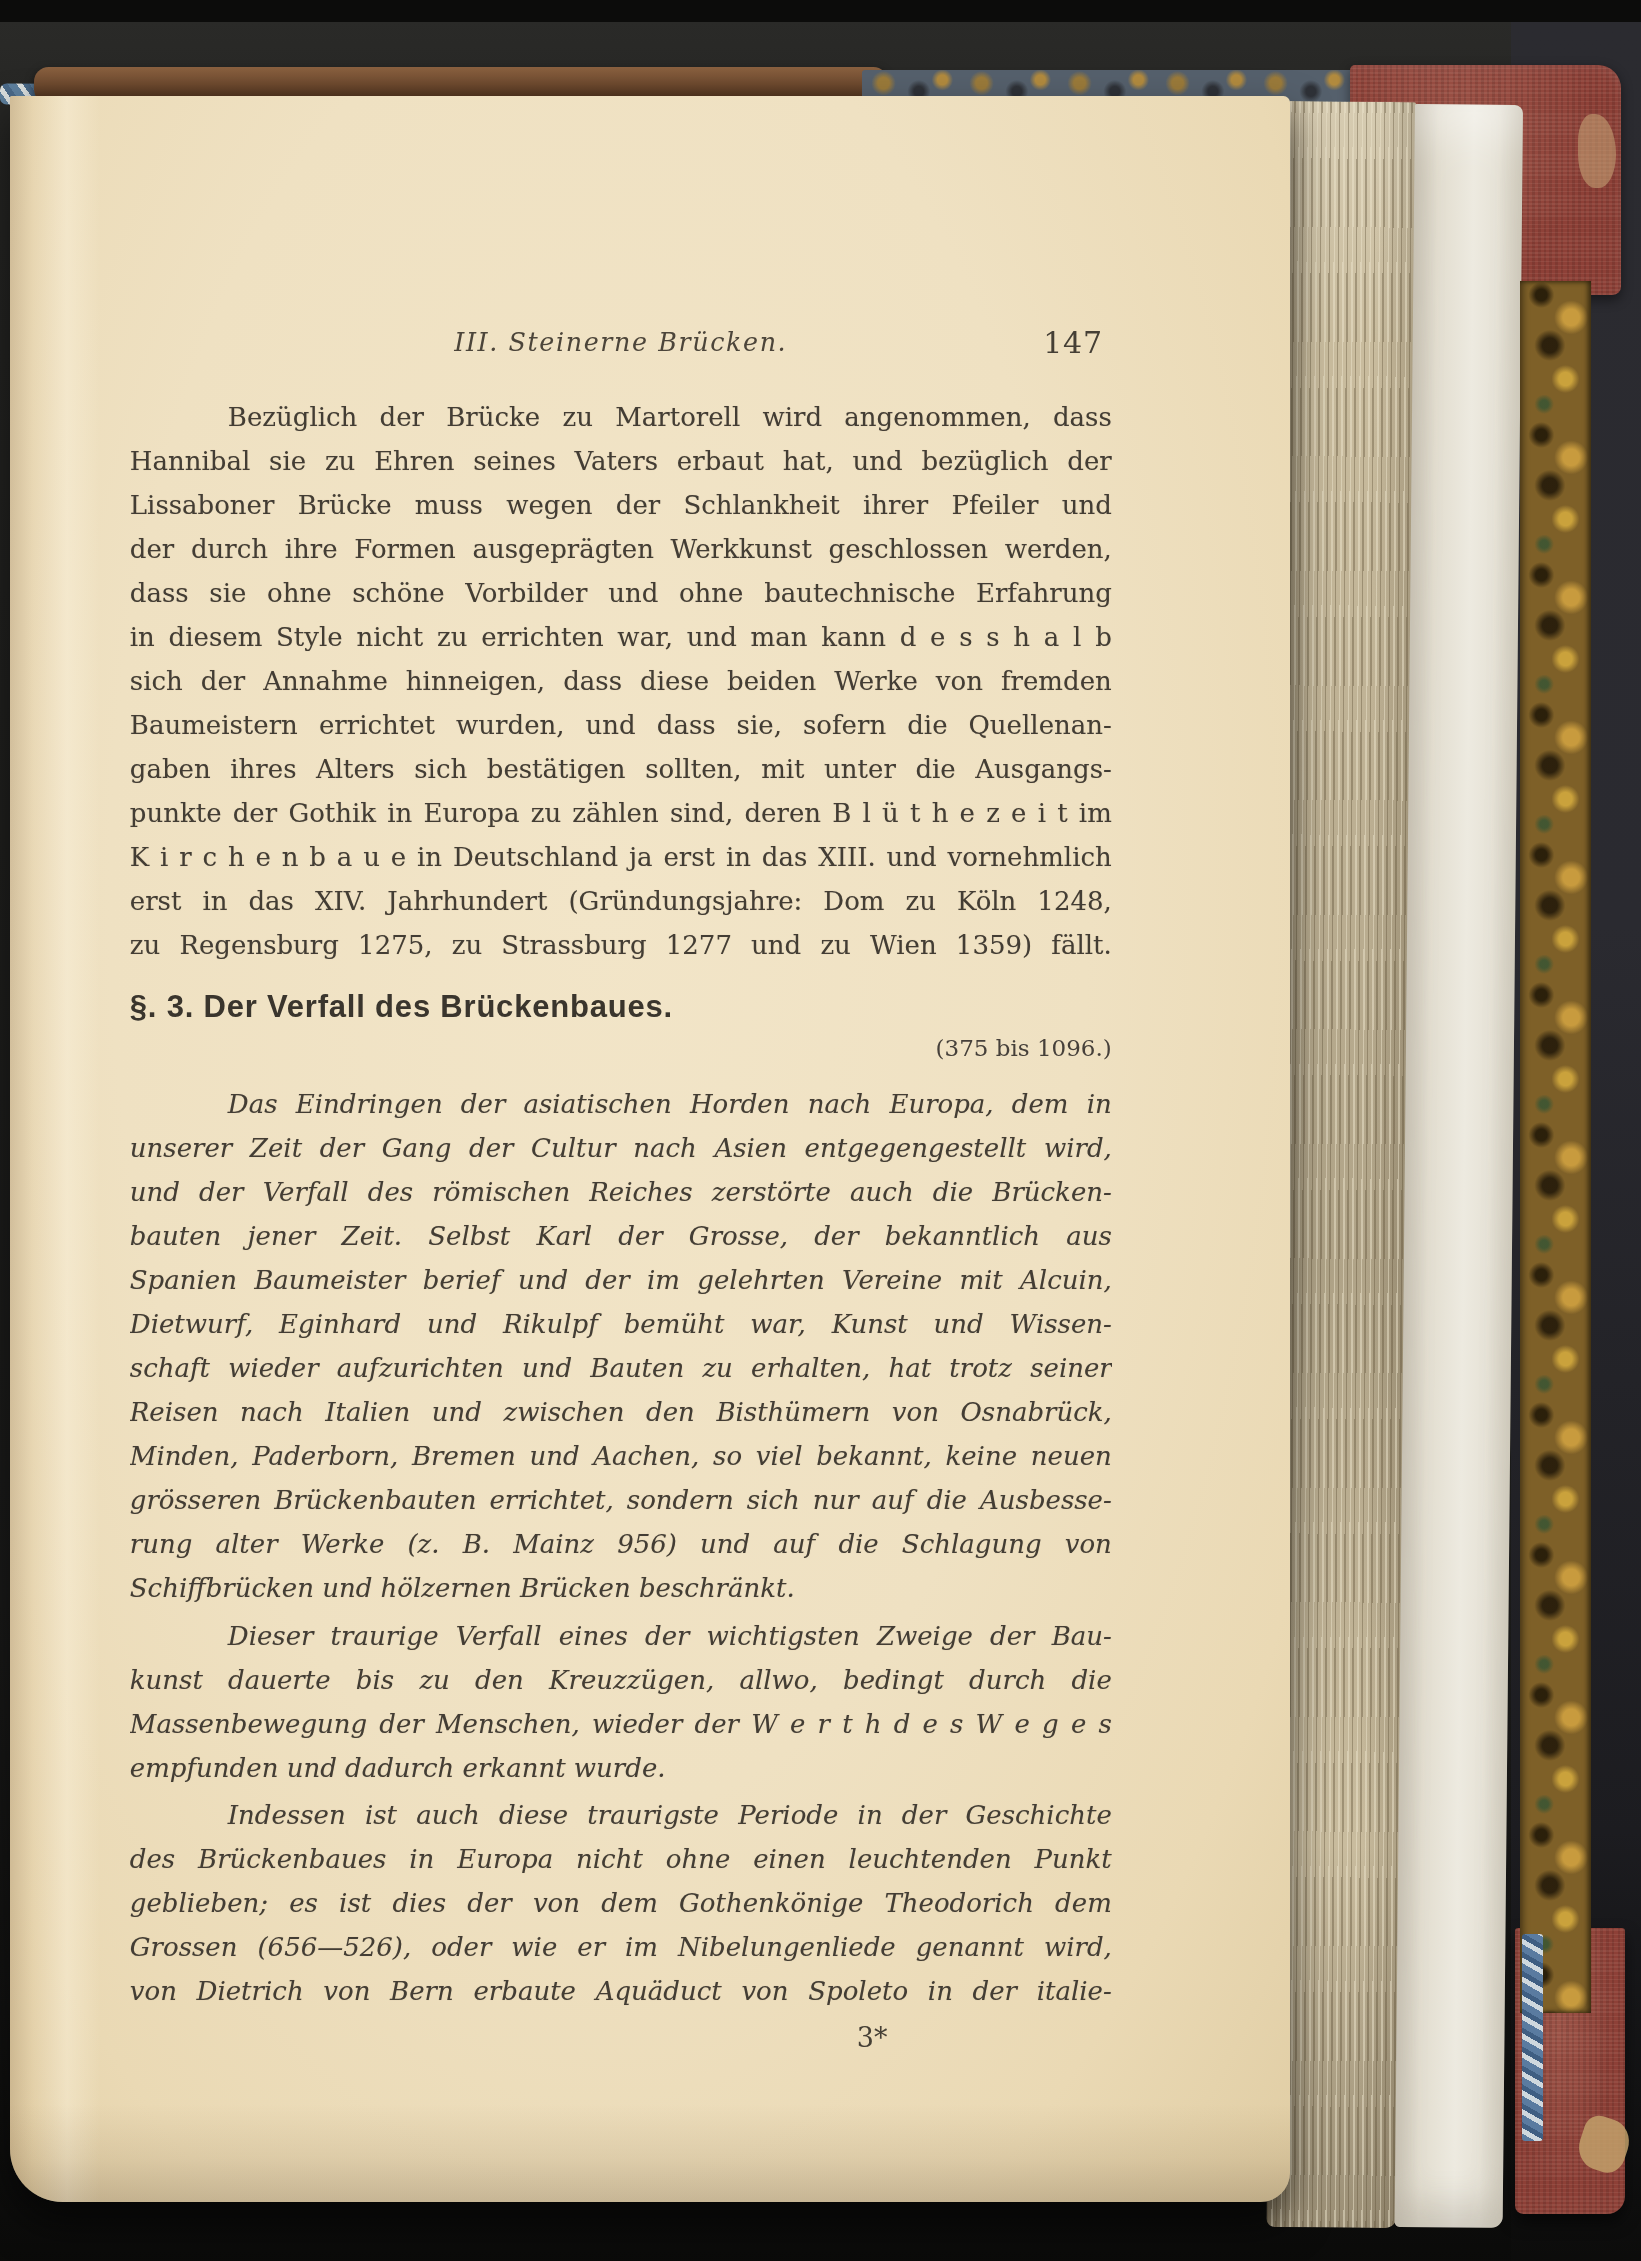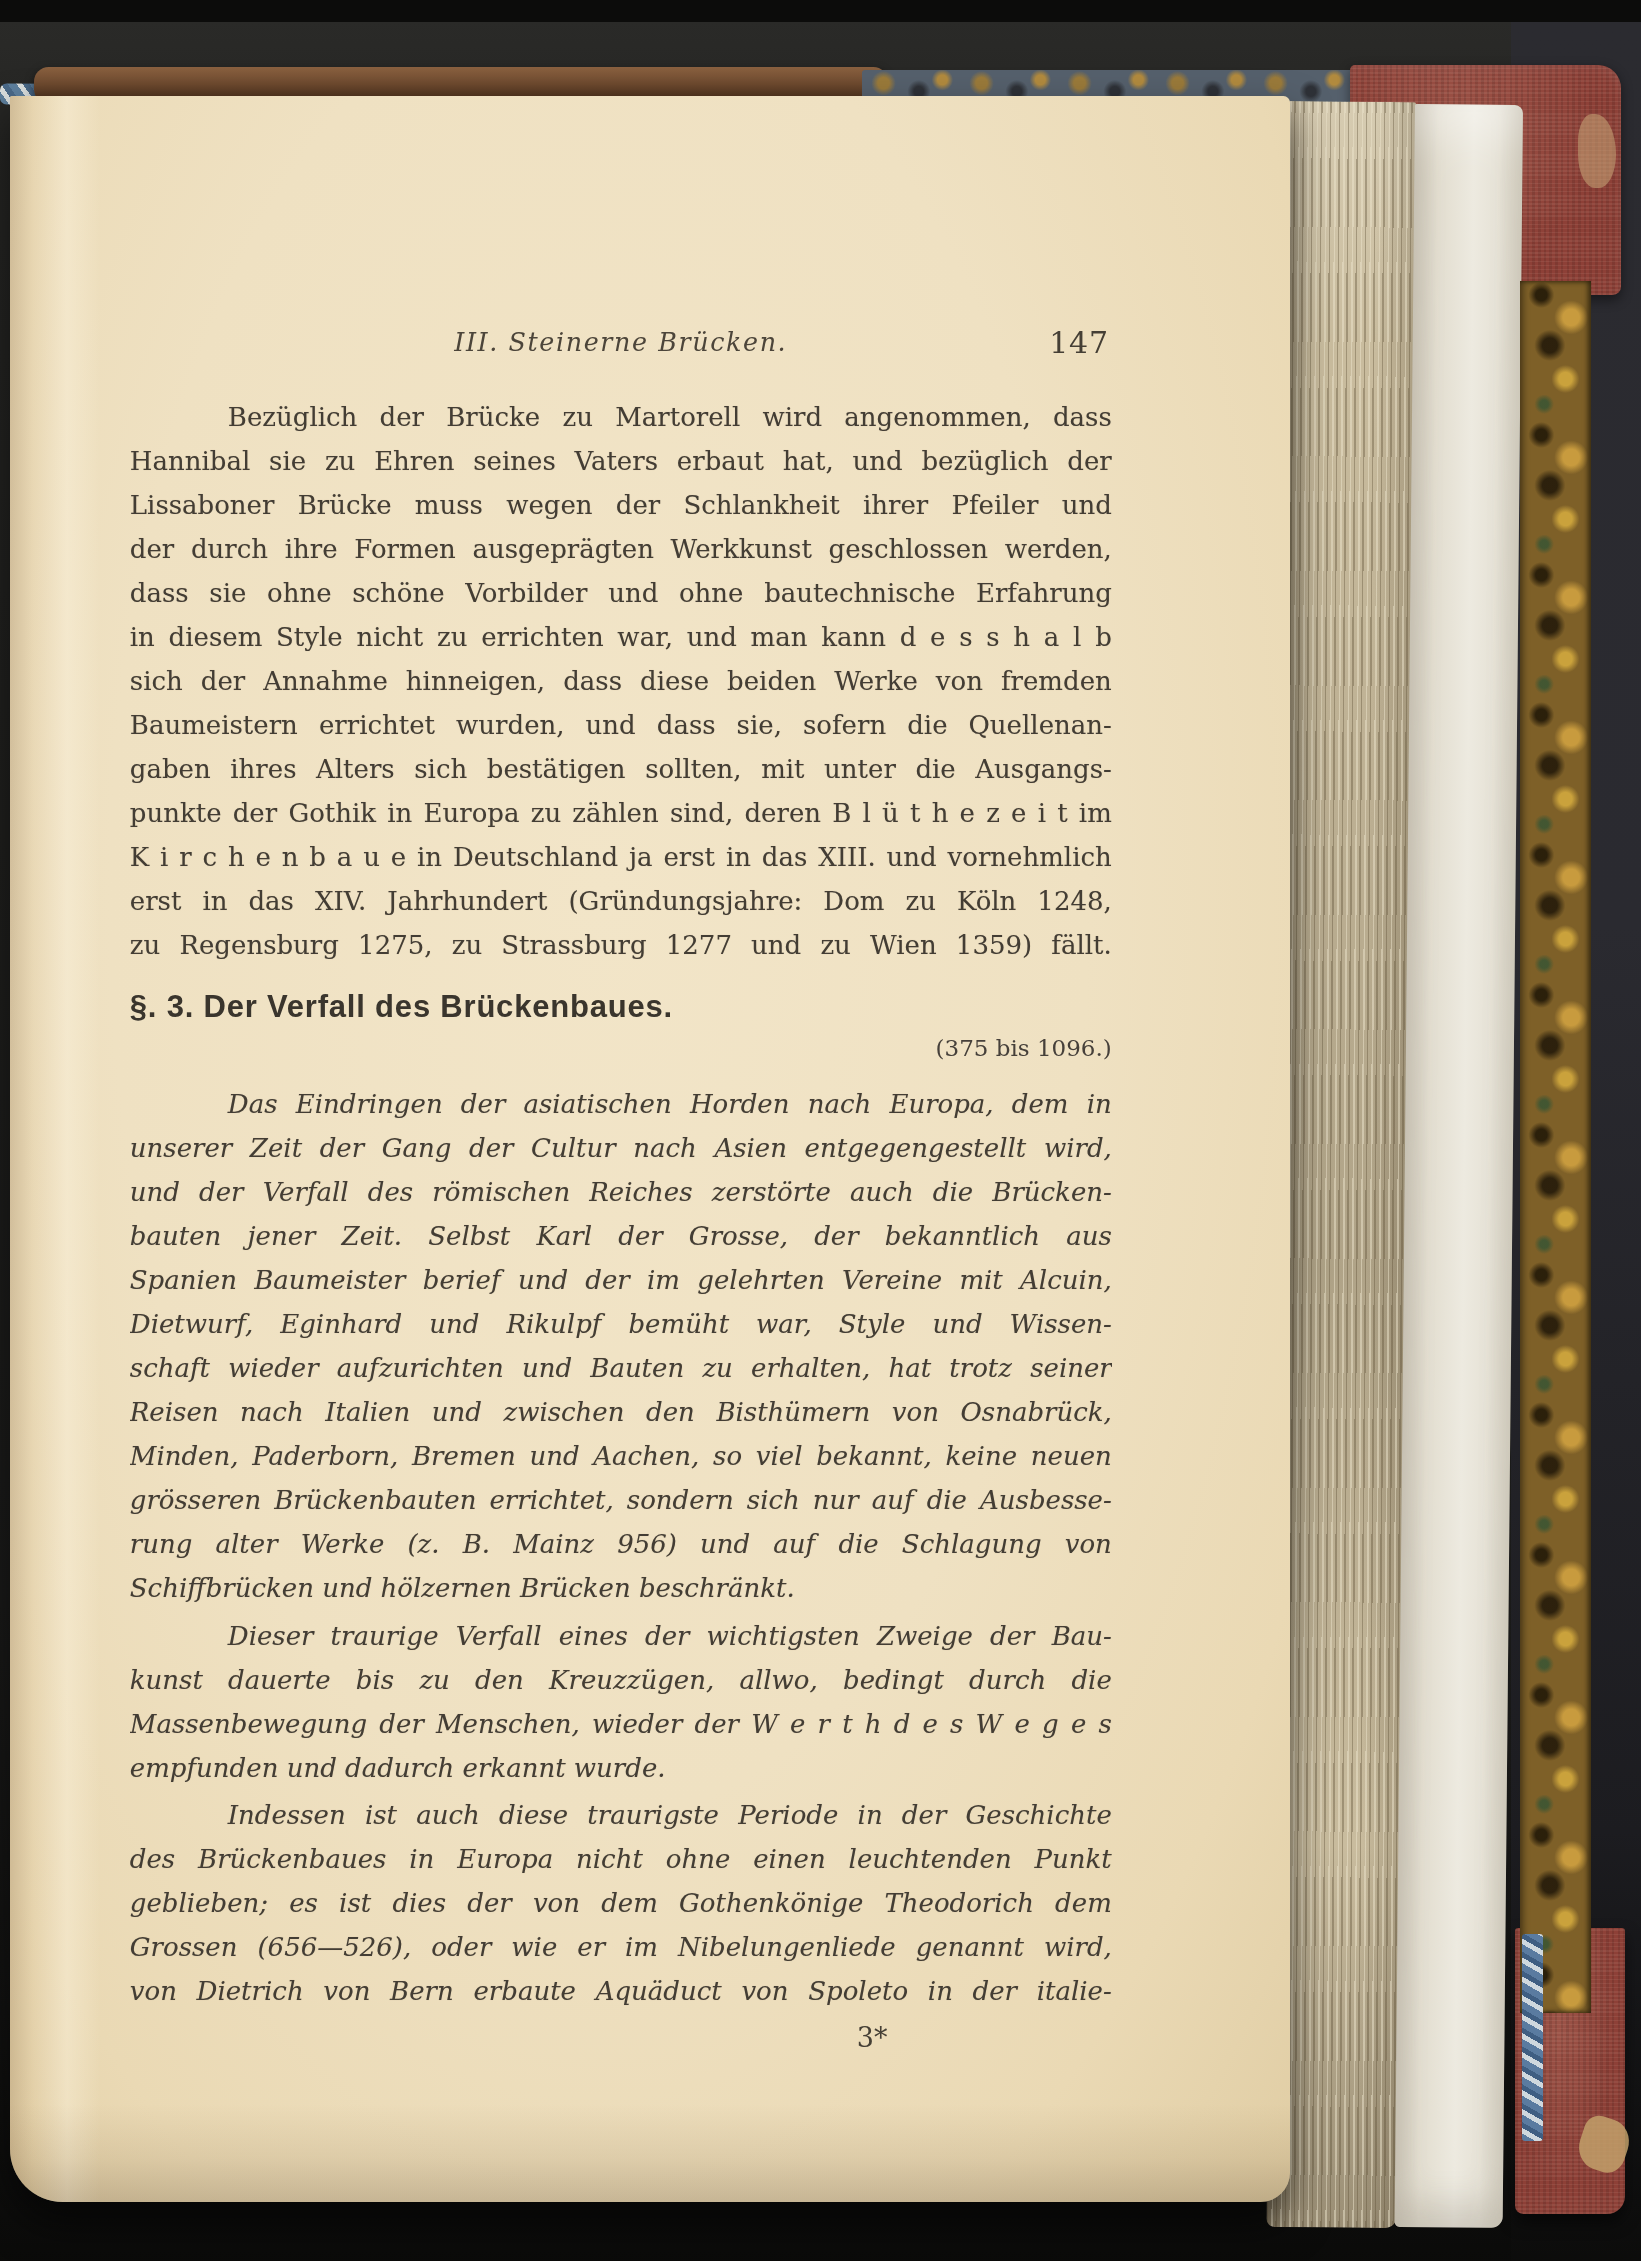--- a/index.html
+++ b/index.html
@@ -72,21 +72,21 @@
     box-shadow:0 21.3px 41px rgba(0,0,0,.55);}
   .page:before{content:"";position:absolute;left:0;top:0;bottom:0;width:90px;border-radius:1.6px 0 0 53px;
     background:linear-gradient(90deg,rgba(140,110,70,.28) 0%,rgba(210,185,140,.18) 23px,rgba(255,248,230,.35) 57px,rgba(0,0,0,0) 90px);}
   .page:after{content:"";position:absolute;left:0;right:0;bottom:0;height:98px;border-radius:0 0 29.5px 53px;
     background:linear-gradient(180deg,rgba(0,0,0,0) 0%,rgba(120,95,60,.12) 55%,rgba(90,70,45,.25) 100%);}
 
   
   .text-block{position:absolute;left:120px;top:231px;width:982px;color:#433d34;}
   .running-header{position:relative;height:41px;}
   .chapter-title{text-align:center;font-style:italic;font-size:25.4px;letter-spacing:1.6px;color:#4c453a;}
-  .page-number{position:absolute;right:3px;top:-1.6px;font-size:30px;letter-spacing:0.8px;color:#453f35;}
+  .page-number{position:absolute;right:9px;top:-1.6px;font-size:30px;letter-spacing:0.8px;color:#453f35;}
   .body-upper{margin-top:27px;}
   .section-heading{margin-top:19.7px;font-family:"Liberation Sans",sans-serif;font-weight:700;
     font-size:31px;line-height:39px;letter-spacing:0.8px;color:#3a352d;}
   .section-subtitle{margin-top:8.2px;font-size:23px;line-height:29.5px;text-align:right;color:#46403a;}
   .body-lower{margin-top:19px;font-style:italic;}
   .para{margin:0;}
   .para + .para{margin-top:3.3px;}
   .line{font-size:26px;height:44px;line-height:44px;text-align:justify;text-align-last:justify;
     overflow:hidden;text-shadow:0 0 0.8px rgba(62,52,40,.25);}
   .line.indent{padding-left:98px;}
@@ -140,21 +140,21 @@
       <div class="section-heading">§. 3. Der Verfall des Brückenbaues.</div>
       <div class="section-subtitle">(375 bis 1096.)</div>
 
       <div class="body-lower">
           <div class="para">
             <div class="line indent">Das Eindringen der asiatischen Horden nach Europa, dem in</div>
             <div class="line">unserer Zeit der Gang der Cultur nach Asien entgegengestellt wird,</div>
             <div class="line">und der Verfall des römischen Reiches zerstörte auch die Brücken-</div>
             <div class="line">bauten jener Zeit. Selbst Karl der Grosse, der bekanntlich aus</div>
             <div class="line">Spanien Baumeister berief und der im gelehrten Vereine mit Alcuin,</div>
-            <div class="line">Dietwurf, Eginhard und Rikulpf bemüht war, Style und Wissen-</div>
+            <div class="line">Dietwurf, Eginhard und Rikulpf bemüht war, Kunst und Wissen-</div>
             <div class="line">schaft wieder aufzurichten und Bauten zu erhalten, hat trotz seiner</div>
             <div class="line">Reisen nach Italien und zwischen den Bisthümern von Osnabrück,</div>
             <div class="line">Minden, Paderborn, Bremen und Aachen, so viel bekannt, keine neuen</div>
             <div class="line">grösseren Brückenbauten errichtet, sondern sich nur auf die Ausbesse-</div>
             <div class="line">rung alter Werke (z. B. Mainz 956) und auf die Schlagung von</div>
             <div class="line left">Schiffbrücken und hölzernen Brücken beschränkt.</div>
           </div>
           <div class="para">
             <div class="line indent">Dieser traurige Verfall eines der wichtigsten Zweige der Bau-</div>
             <div class="line">kunst dauerte bis zu den Kreuzzügen, allwo, bedingt durch die</div>

